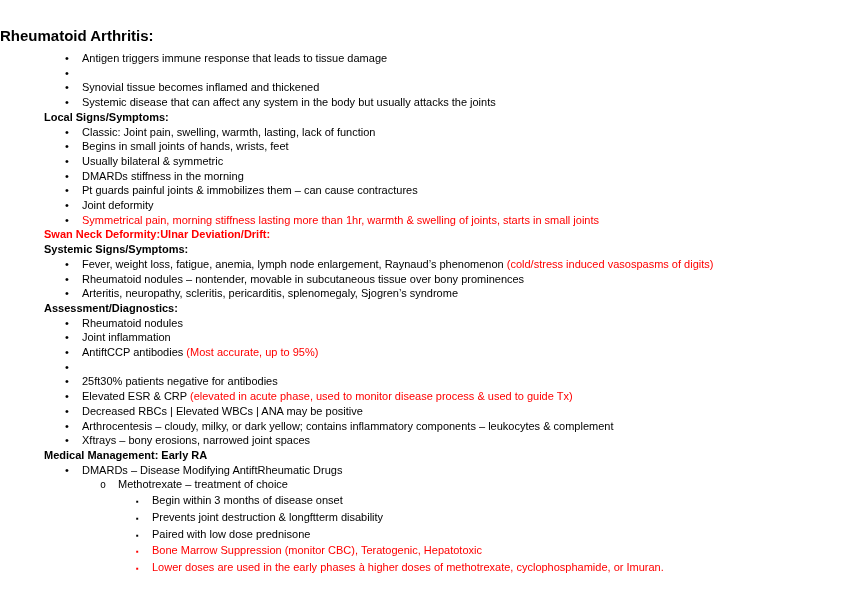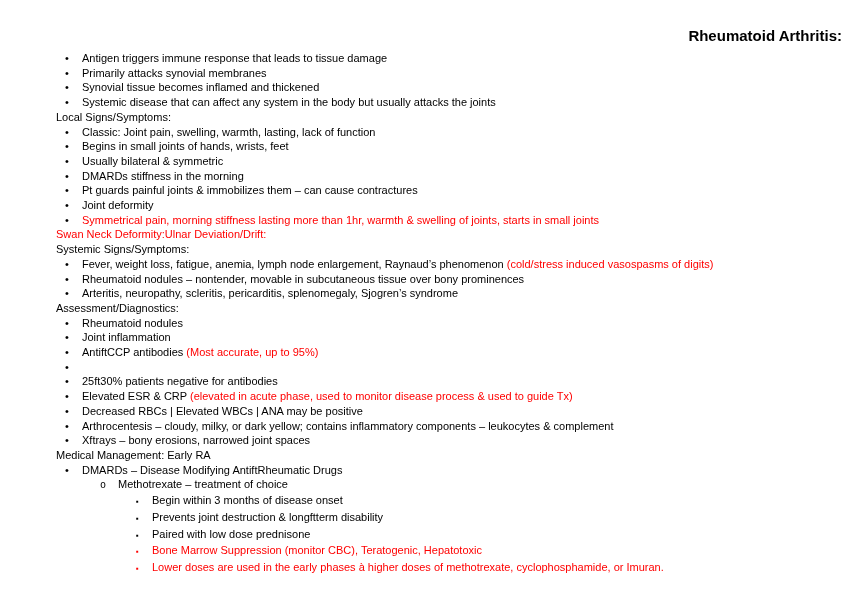--- a/index.html
+++ b/index.html
@@ -13,37 +13,37 @@
     height: 595px;
     background: #ffffff;
     box-sizing: border-box;
     padding-top: 27px;
     overflow: hidden;
     font-family: "Liberation Sans", sans-serif;
     color: #000000;
   }
   .title {
     margin: 0 0 7px 0;
-    text-align: right;
+    text-align: left;
     font-size: 15px;
     font-weight: bold;
     color: #000000;
   }
   .content {
     width: 100%;
   }
   .line {
     display: flex;
     align-items: baseline;
     font-size: 11px;
     line-height: 14.7px;
     color: #000000;
     box-sizing: border-box;
   }
-  .line.h  { padding-left: 56px; font-weight: normal; }
+  .line.h  { padding-left: 44px; font-weight: bold; }
   .line.b1 { padding-left: 65px; }
   .line.b2 { padding-left: 100px; }
   .line.b3 { padding-left: 136px; }
   .bullet {
     flex: 0 0 auto;
     color: #000000;
   }
   .b1 .bullet { width: 17px; font-size: 11px; }
   .b2 .bullet { width: 18px; font-family: "DejaVu Sans Mono", monospace; font-size: 10px; }
   .b3 .bullet { width: 16px; font-size: 8px; }
@@ -57,21 +57,20 @@
 
 <div class="page">
   <h1 class="title">Rheumatoid Arthritis:</h1>
   <div class="content">
       <div class="line b1">
         <span class="bullet">•</span>
         <span class="text"><span>Antigen triggers immune response that leads to tissue damage</span></span>
       </div>
       <div class="line b1">
         <span class="bullet">•</span>
-        <span class="text"><span>Primarily attacks synovial membranes</span></span>
       </div>
       <div class="line b1">
         <span class="bullet">•</span>
         <span class="text"><span>Synovial tissue becomes inflamed and thickened</span></span>
       </div>
       <div class="line b1">
         <span class="bullet">•</span>
         <span class="text"><span>Systemic disease that can affect any system in the body but usually attacks the joints</span></span>
       </div>
       <div class="line h">

